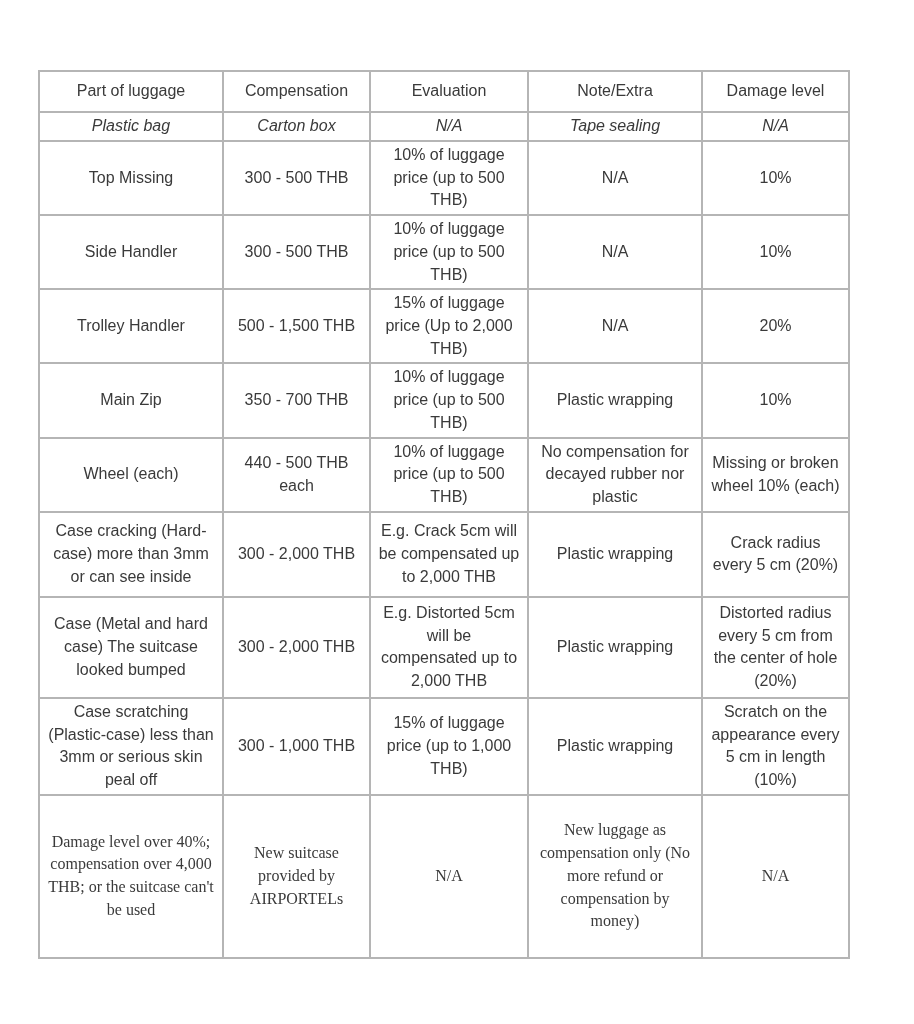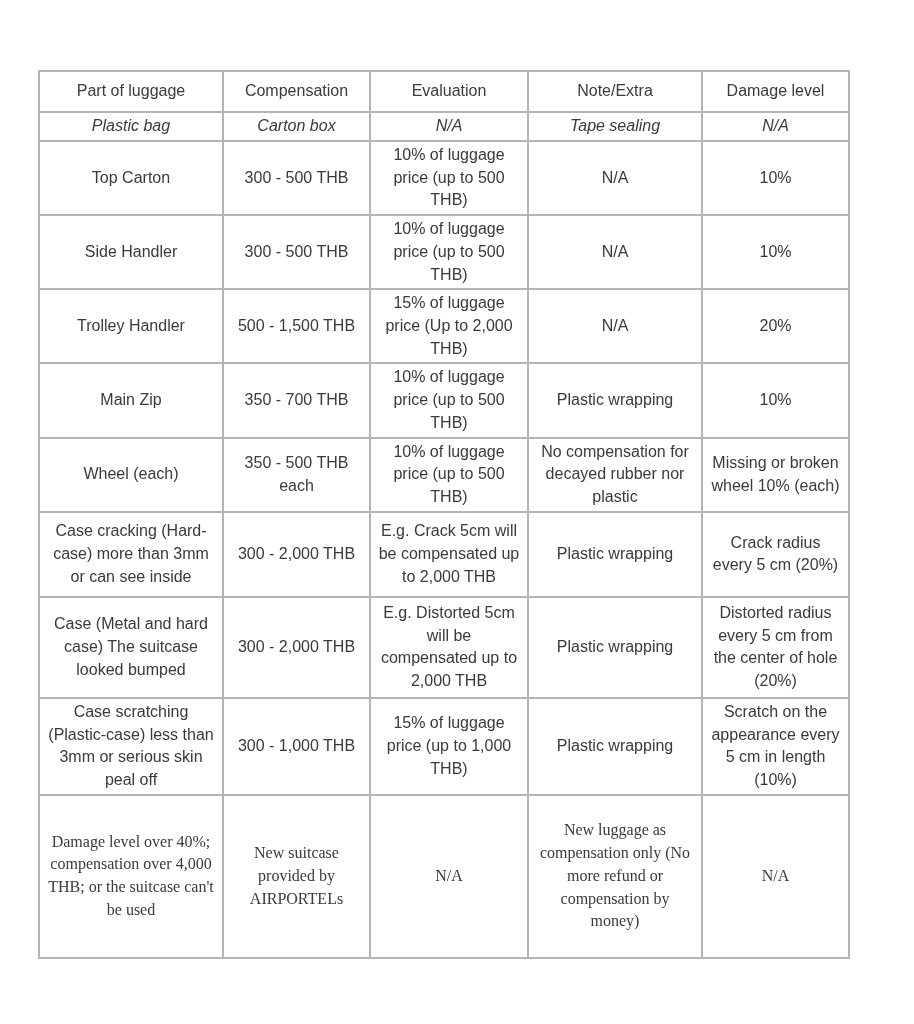--- a/index.html
+++ b/index.html
@@ -79,21 +79,21 @@
     </thead>
     <tbody>
       <tr class="r1">
         <td>Plastic bag</td>
         <td>Carton box</td>
         <td>N/A</td>
         <td>Tape sealing</td>
         <td>N/A</td>
       </tr>
       <tr class="r3">
-        <td>Top Carton</td>
+        <td>Top Missing</td>
         <td>300 - 500 THB</td>
         <td>10% of luggage price (up to 500 THB)</td>
         <td>N/A</td>
         <td>10%</td>
       </tr>
       <tr class="r4">
         <td>Side Handler</td>
         <td>300 - 500 THB</td>
         <td>10% of luggage price (up to 500 THB)</td>
         <td>N/A</td>
@@ -108,21 +108,21 @@
       </tr>
       <tr class="r6">
         <td>Main Zip</td>
         <td>350 - 700 THB</td>
         <td>10% of luggage price (up to 500 THB)</td>
         <td>Plastic wrapping</td>
         <td>10%</td>
       </tr>
       <tr class="r7">
         <td>Wheel (each)</td>
-        <td>350 - 500 THB each</td>
+        <td>440 - 500 THB each</td>
         <td>10% of luggage price (up to 500 THB)</td>
         <td>No compensation for decayed rubber nor plastic</td>
         <td>Missing or broken wheel 10% (each)</td>
       </tr>
       <tr class="r8">
         <td>Case cracking (Hard-case) more than 3mm or can see inside</td>
         <td>300 - 2,000 THB</td>
         <td>E.g. Crack 5cm will be compensated up to 2,000 THB</td>
         <td>Plastic wrapping</td>
         <td>Crack radius every 5 cm (20%)</td>

